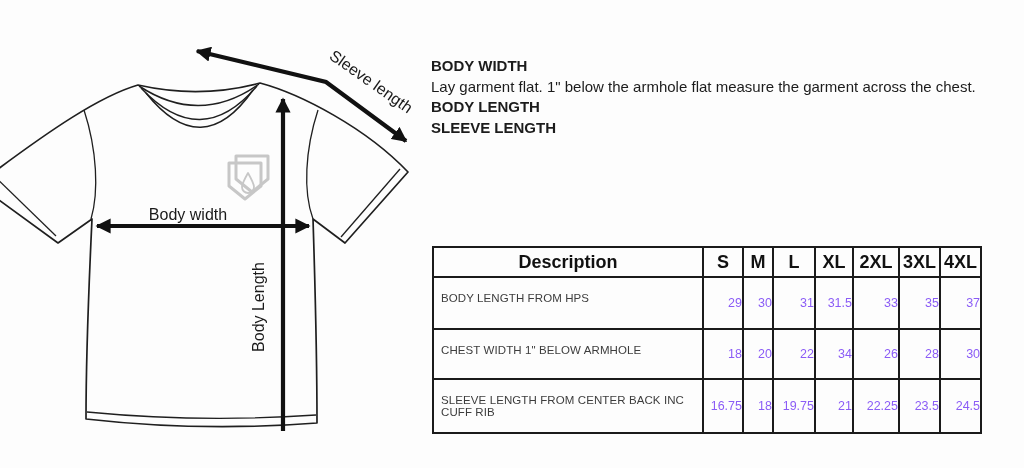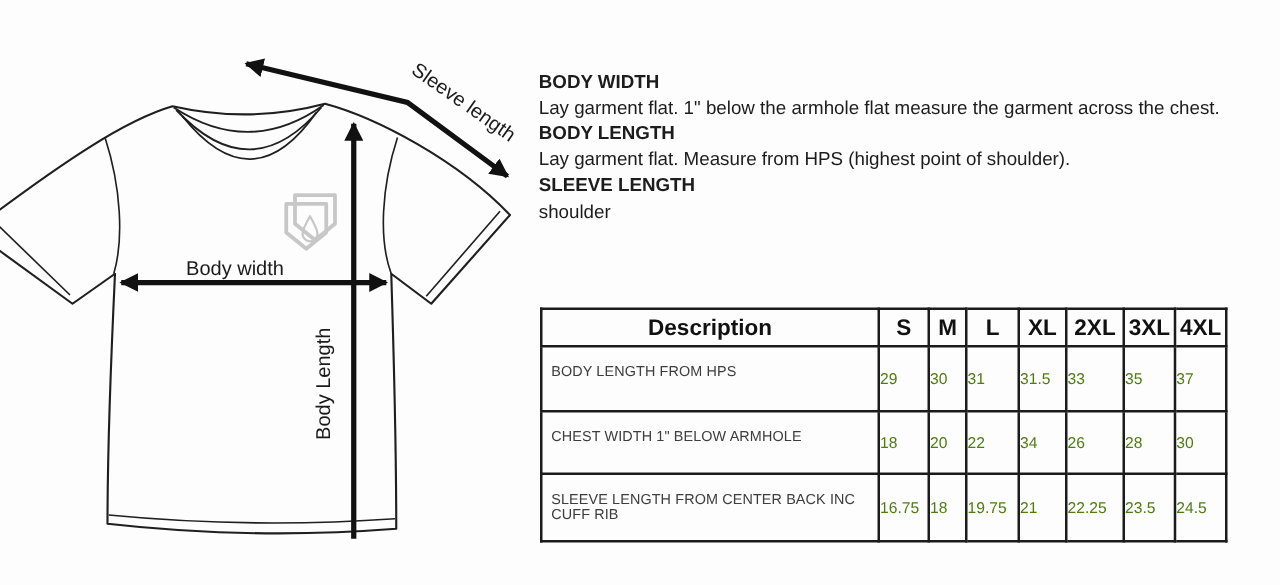--- a/index.html
+++ b/index.html
@@ -30,21 +30,21 @@
   table.size-chart th {
     font-size:18px; font-weight:bold; color:#111;
     text-align:center; height:30px; padding:2px 3px;
   }
   td.desc {
     font-size:11.5px; color:#3d3d3d; text-align:left;
     vertical-align:top; padding:14px 3px 3px 7px;
     letter-spacing:0.1px;
   }
   td.val {
-    font-size:12.5px; color:#4d7c0f; text-align:left; vertical-align:middle;
+    font-size:12.5px; color:#8b5cf6; text-align:right; vertical-align:middle;
   }
   tr.r1 { height:52px; }
   tr.r2 { height:50px; }
   tr.r3 { height:54px; }
 </style>
 </head>
 <body>
 
 <div class="stage">
 
@@ -95,24 +95,22 @@
     <text x="368" y="86" text-anchor="middle" font-size="16" transform="rotate(35 368 86)">Sleeve length</text>
     <text x="188" y="220" text-anchor="middle" font-size="16">Body width</text>
     <text x="264" y="307" text-anchor="middle" font-size="16" transform="rotate(-90 264 307)">Body Length</text>
   </svg>
 
   <div class="instructions">
     <div class="head">BODY WIDTH</div>
     <div class="line">Lay garment flat. 1" below the armhole flat measure the garment across the chest.</div>
 
     <div class="head">BODY LENGTH</div>
-    <div class="line">Lay garment flat. Measure from HPS (highest point of shoulder).</div>
 
     <div class="head">SLEEVE LENGTH</div>
-    <div class="line">shoulder</div>
   </div>
 
   <table class="size-chart">
     <colgroup>
       <col style="width:270px">
         <col style="width:40px">
         <col style="width:30px">
       <col style="width:42px">
         <col style="width:38px">
         <col style="width:46px">

